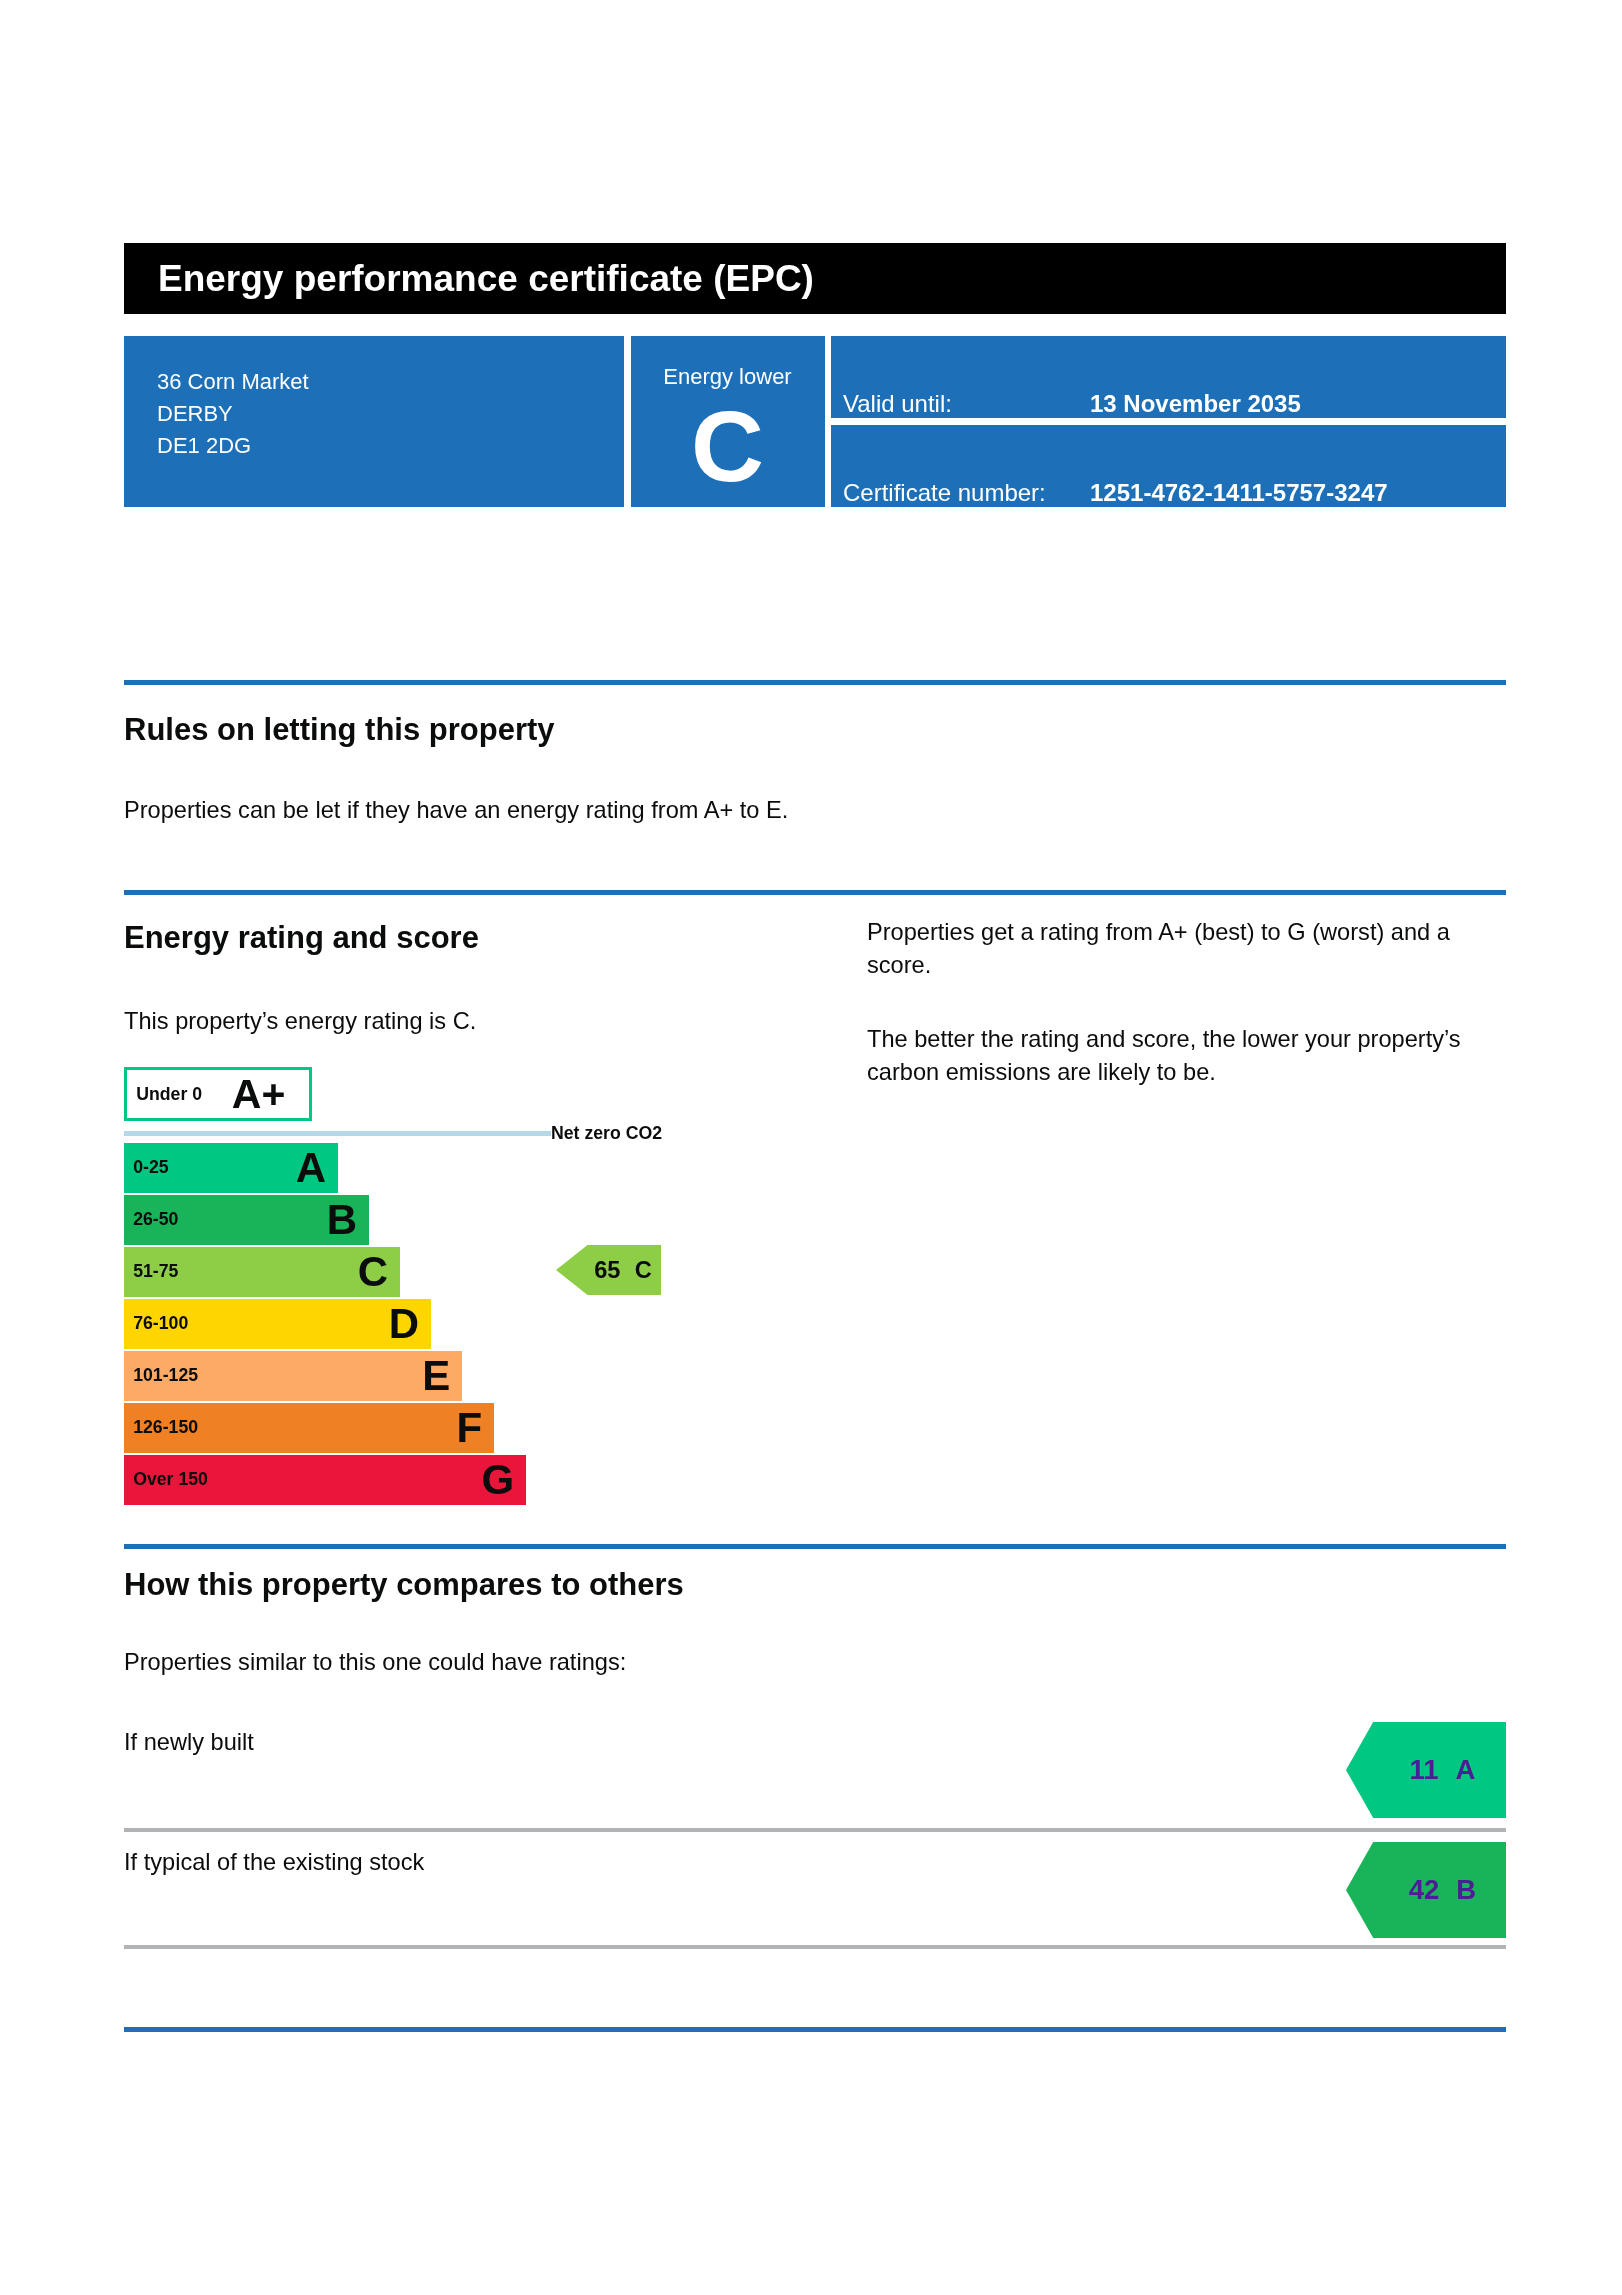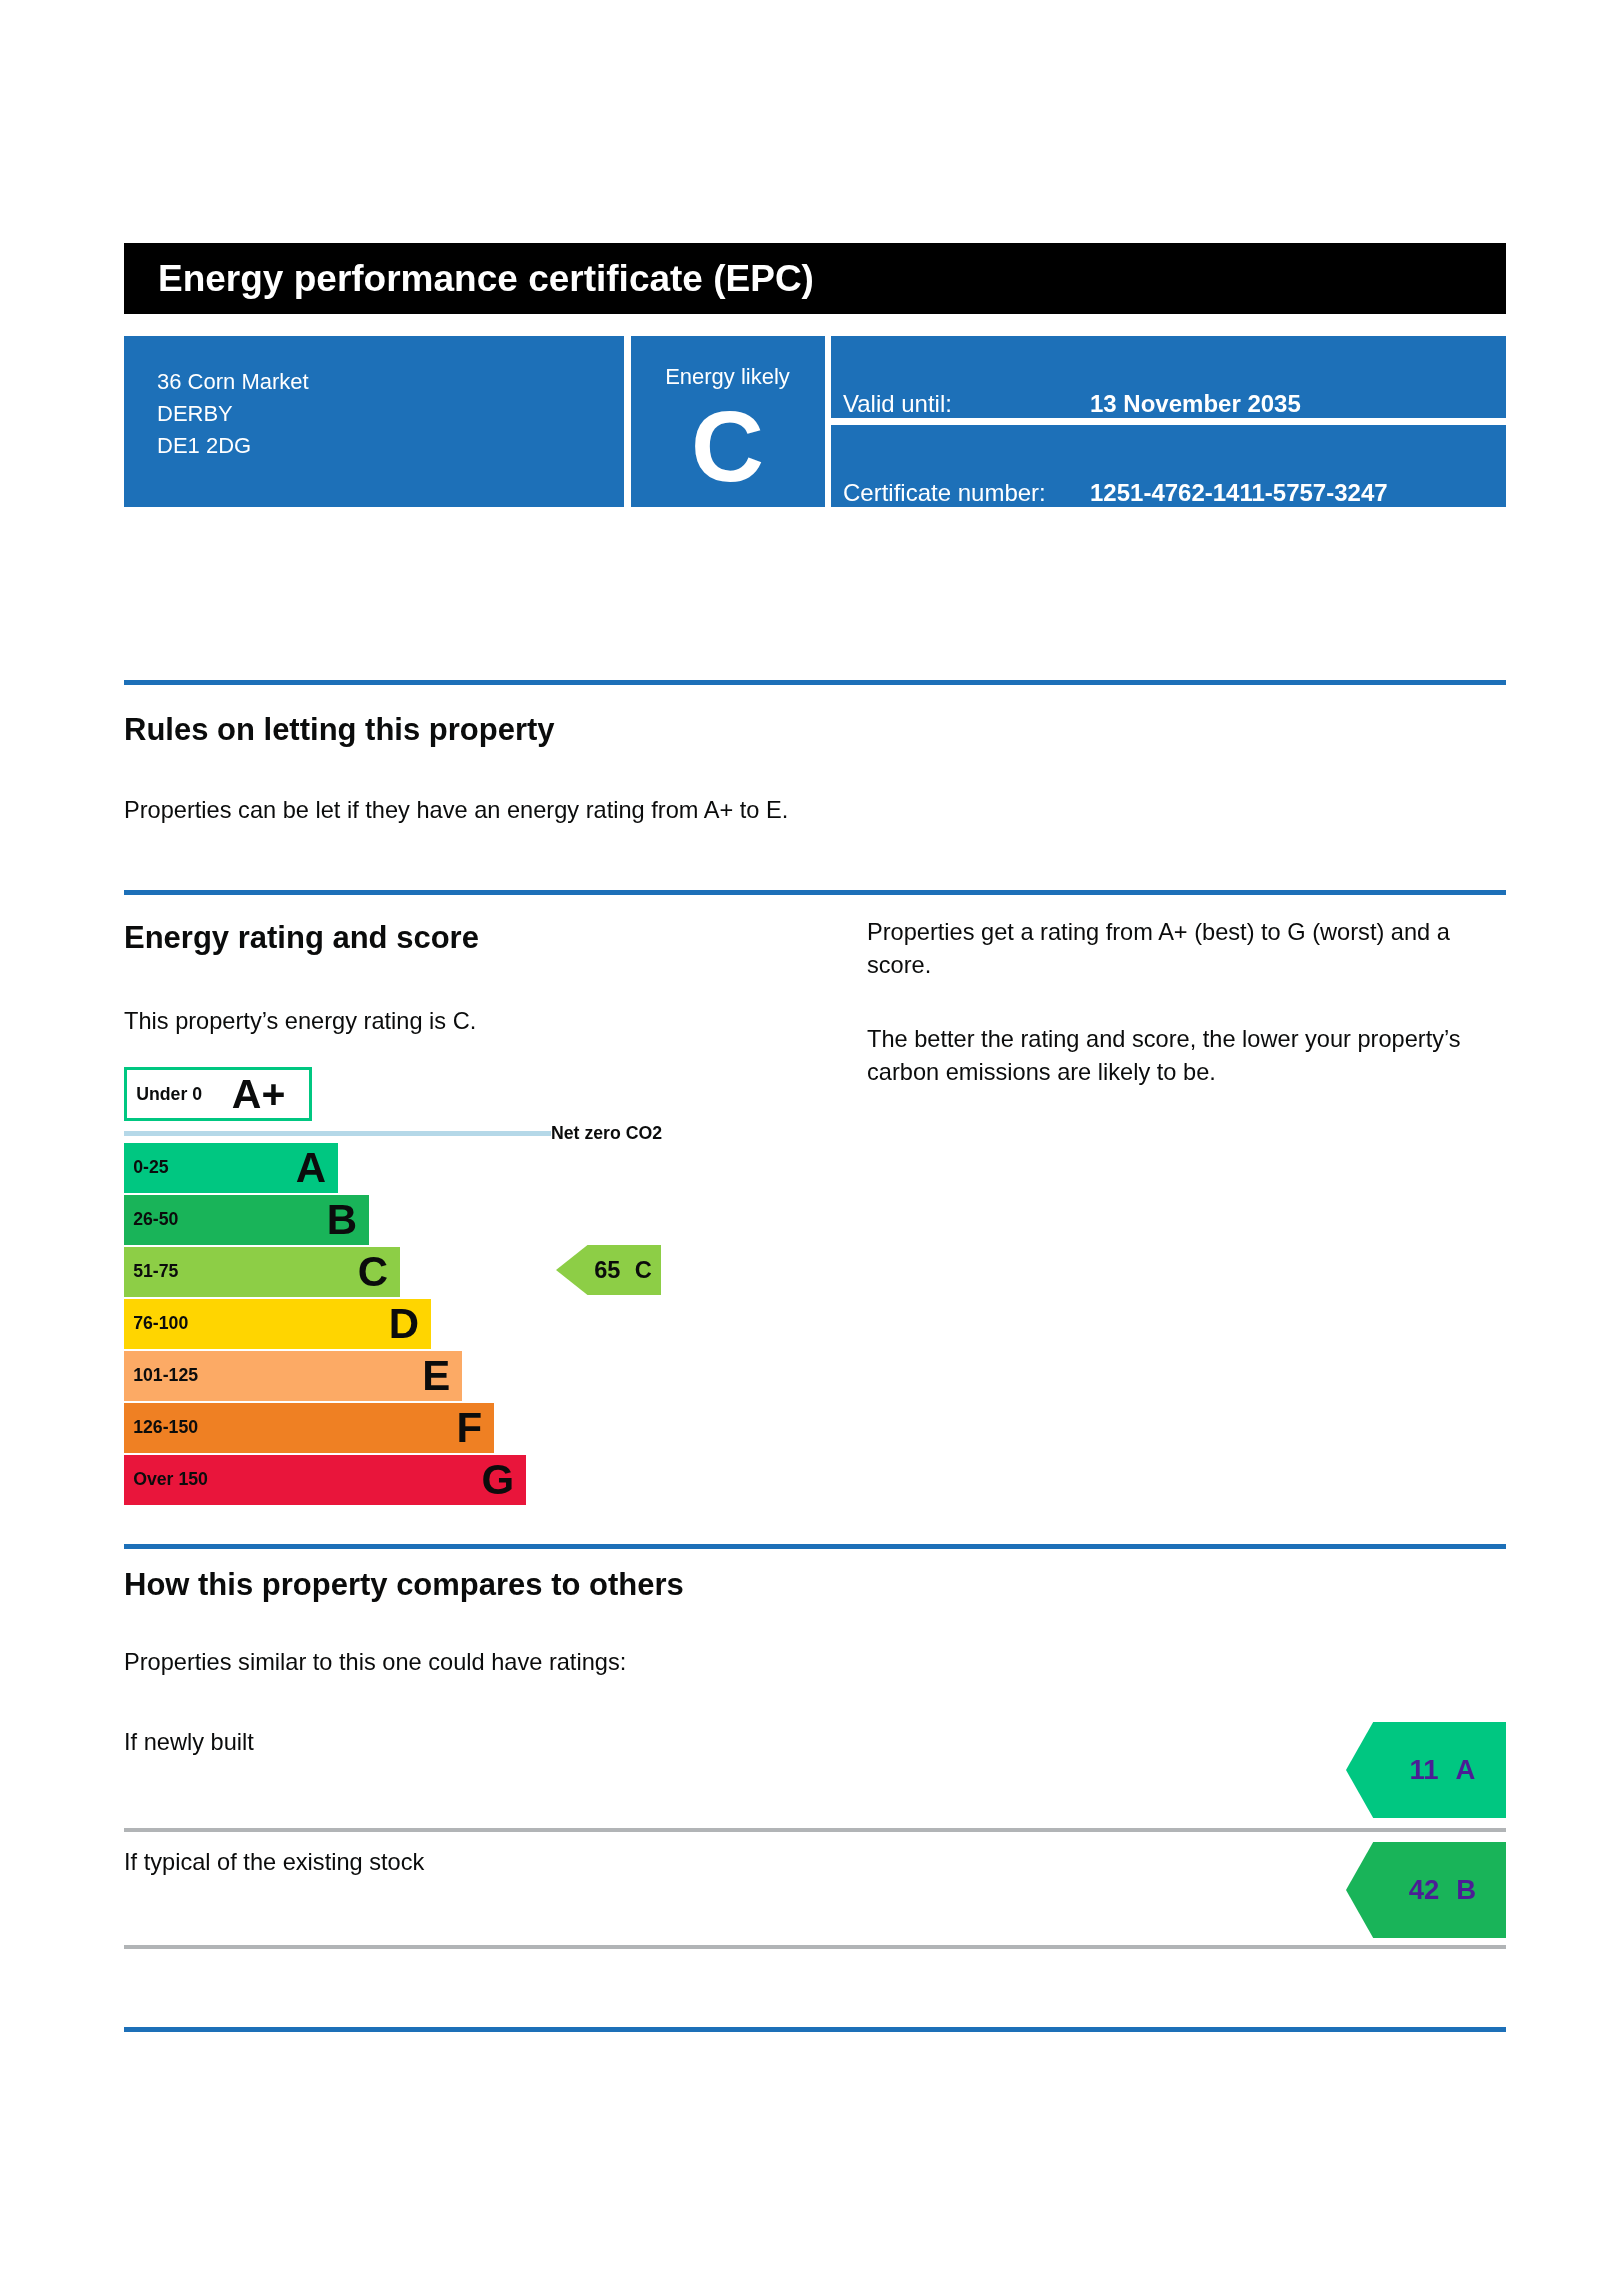--- a/index.html
+++ b/index.html
@@ -91,21 +91,21 @@
     <div class="banner-title">Energy performance certificate (EPC)</div>
   </div>
 
   <div class="abs summary">
     <div class="bluebox box-address">
       <div>36 Corn Market</div>
       <div>DERBY</div>
       <div>DE1 2DG</div>
     </div>
     <div class="bluebox box-rating">
-      <div class="box-rating-label">Energy likely</div>
+      <div class="box-rating-label">Energy lower</div>
       <div class="box-rating-letter">C</div>
     </div>
     <div class="box-meta">
       <div class="meta-row">
         <span class="meta-label">Valid until:</span>
         <span class="meta-value">13 November 2035</span>
       </div>
       <div class="meta-row">
         <span class="meta-label">Certificate number:</span>
         <span class="meta-value">1251-4762-1411-5757-3247</span>

